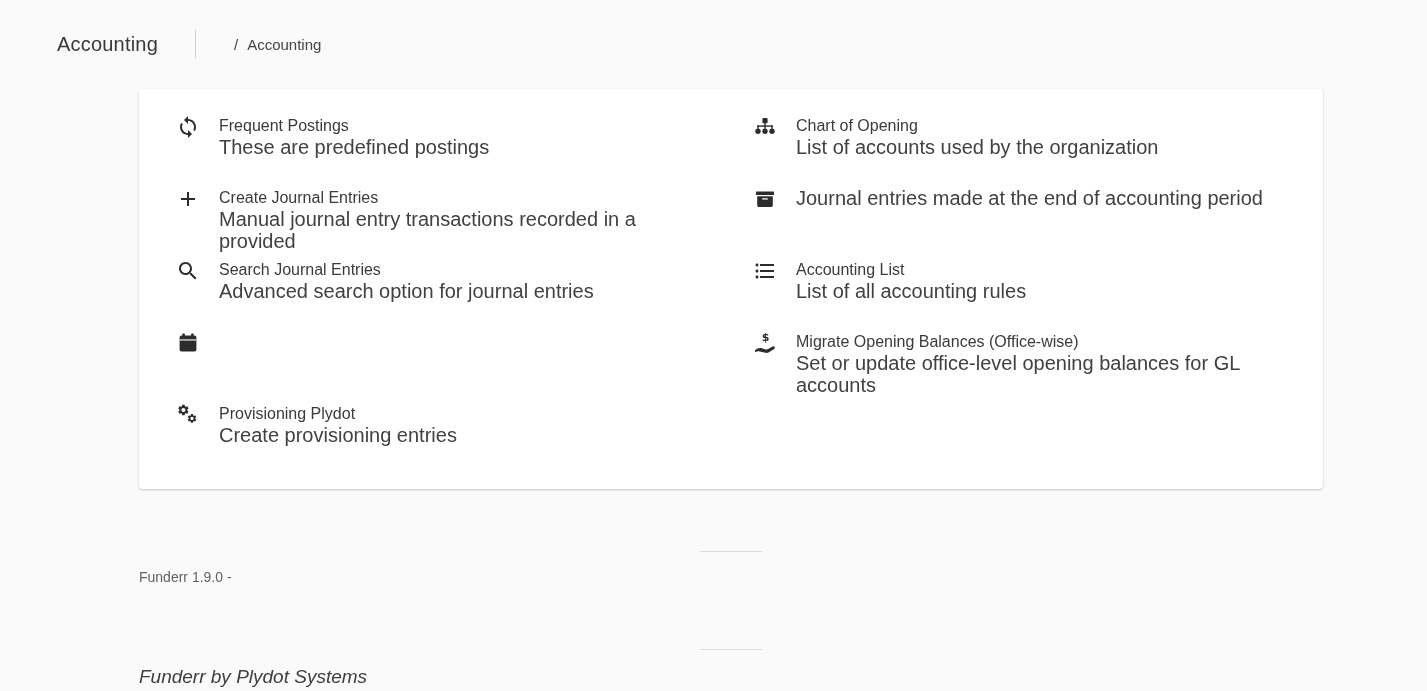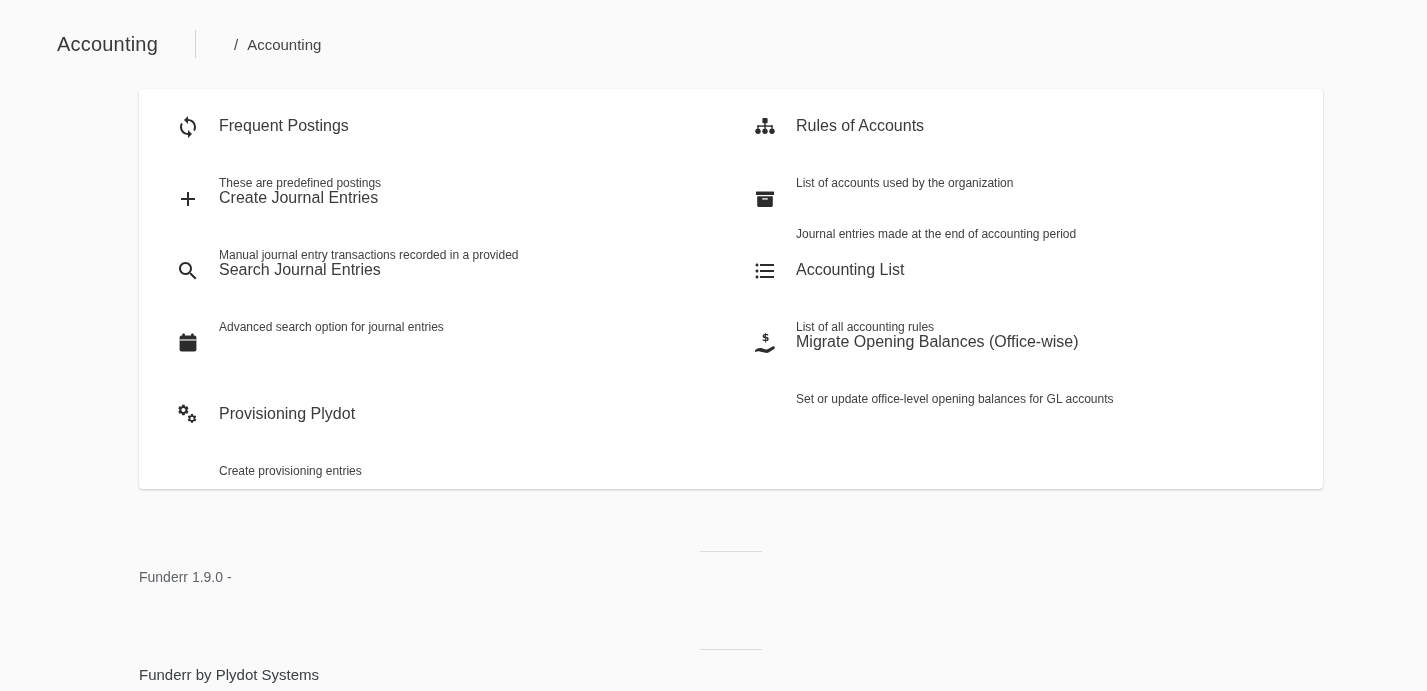--- a/index.html
+++ b/index.html
@@ -66,45 +66,45 @@
     align-items: center;
     justify-content: center;
   }
   .tile-icon svg { fill: #2c2c2c; width: 24px; height: 24px; }
   .tile-title {
     font-size: 16px;
     line-height: 21px;
     color: #3b3b3b;
   }
   .tile-sub {
-    font-size: 12px;
+    font-size: 20px;
     line-height: 22px;
     color: #414141;
-    margin-top: 36px;
   }
   .footer-block {
     width: 1184px;
     margin-left: 139px;
   }
   .footer-divider {
     width: 62px;
     border: 0;
     border-top: 1px solid #dcdcdc;
     margin: 62px auto 0 auto;
   }
   .footer-divider.second { margin-top: 64px; }
   .app-version {
     margin-top: 17px;
     font-size: 14px;
     color: #5f6368;
   }
   .app-credit {
     margin-top: 16px;
-    font-size: 15px;
+    font-size: 19px;
     color: #3c4043;
+    font-style: italic;
   }
 </style>
 </head>
 <body>
 
 <div class="header">
   <div class="page-title">Accounting</div>
   <div class="header-divider"></div>
   <div class="breadcrumb">
     <span class="sep">/</span>
@@ -135,21 +135,21 @@
           <rect x="4.3" y="10.4" width="15.4" height="1.4"></rect>
           <rect x="4.3" y="10.4" width="1.4" height="3.4"></rect>
           <rect x="11.3" y="10.4" width="1.4" height="3.4"></rect>
           <rect x="18.3" y="10.4" width="1.4" height="3.4"></rect>
           <circle cx="5" cy="16.2" r="2.7"></circle>
           <circle cx="12" cy="16.2" r="2.7"></circle>
           <circle cx="19" cy="16.2" r="2.7"></circle>
         </svg>
       </span>
       <div class="tile-text">
-        <div class="tile-title">Rules of Accounts</div>
+        <div class="tile-title">Chart of Opening</div>
         <div class="tile-sub">List of accounts used by the organization</div>
       </div>
     </div>
 
     <div class="tile">
       <span class="tile-icon">
         <svg viewBox="0 0 24 24">
             <path d="M19 13h-6v6h-2v-6H5v-2h6V5h2v6h6v2z"></path>
           </svg>
       </span>

